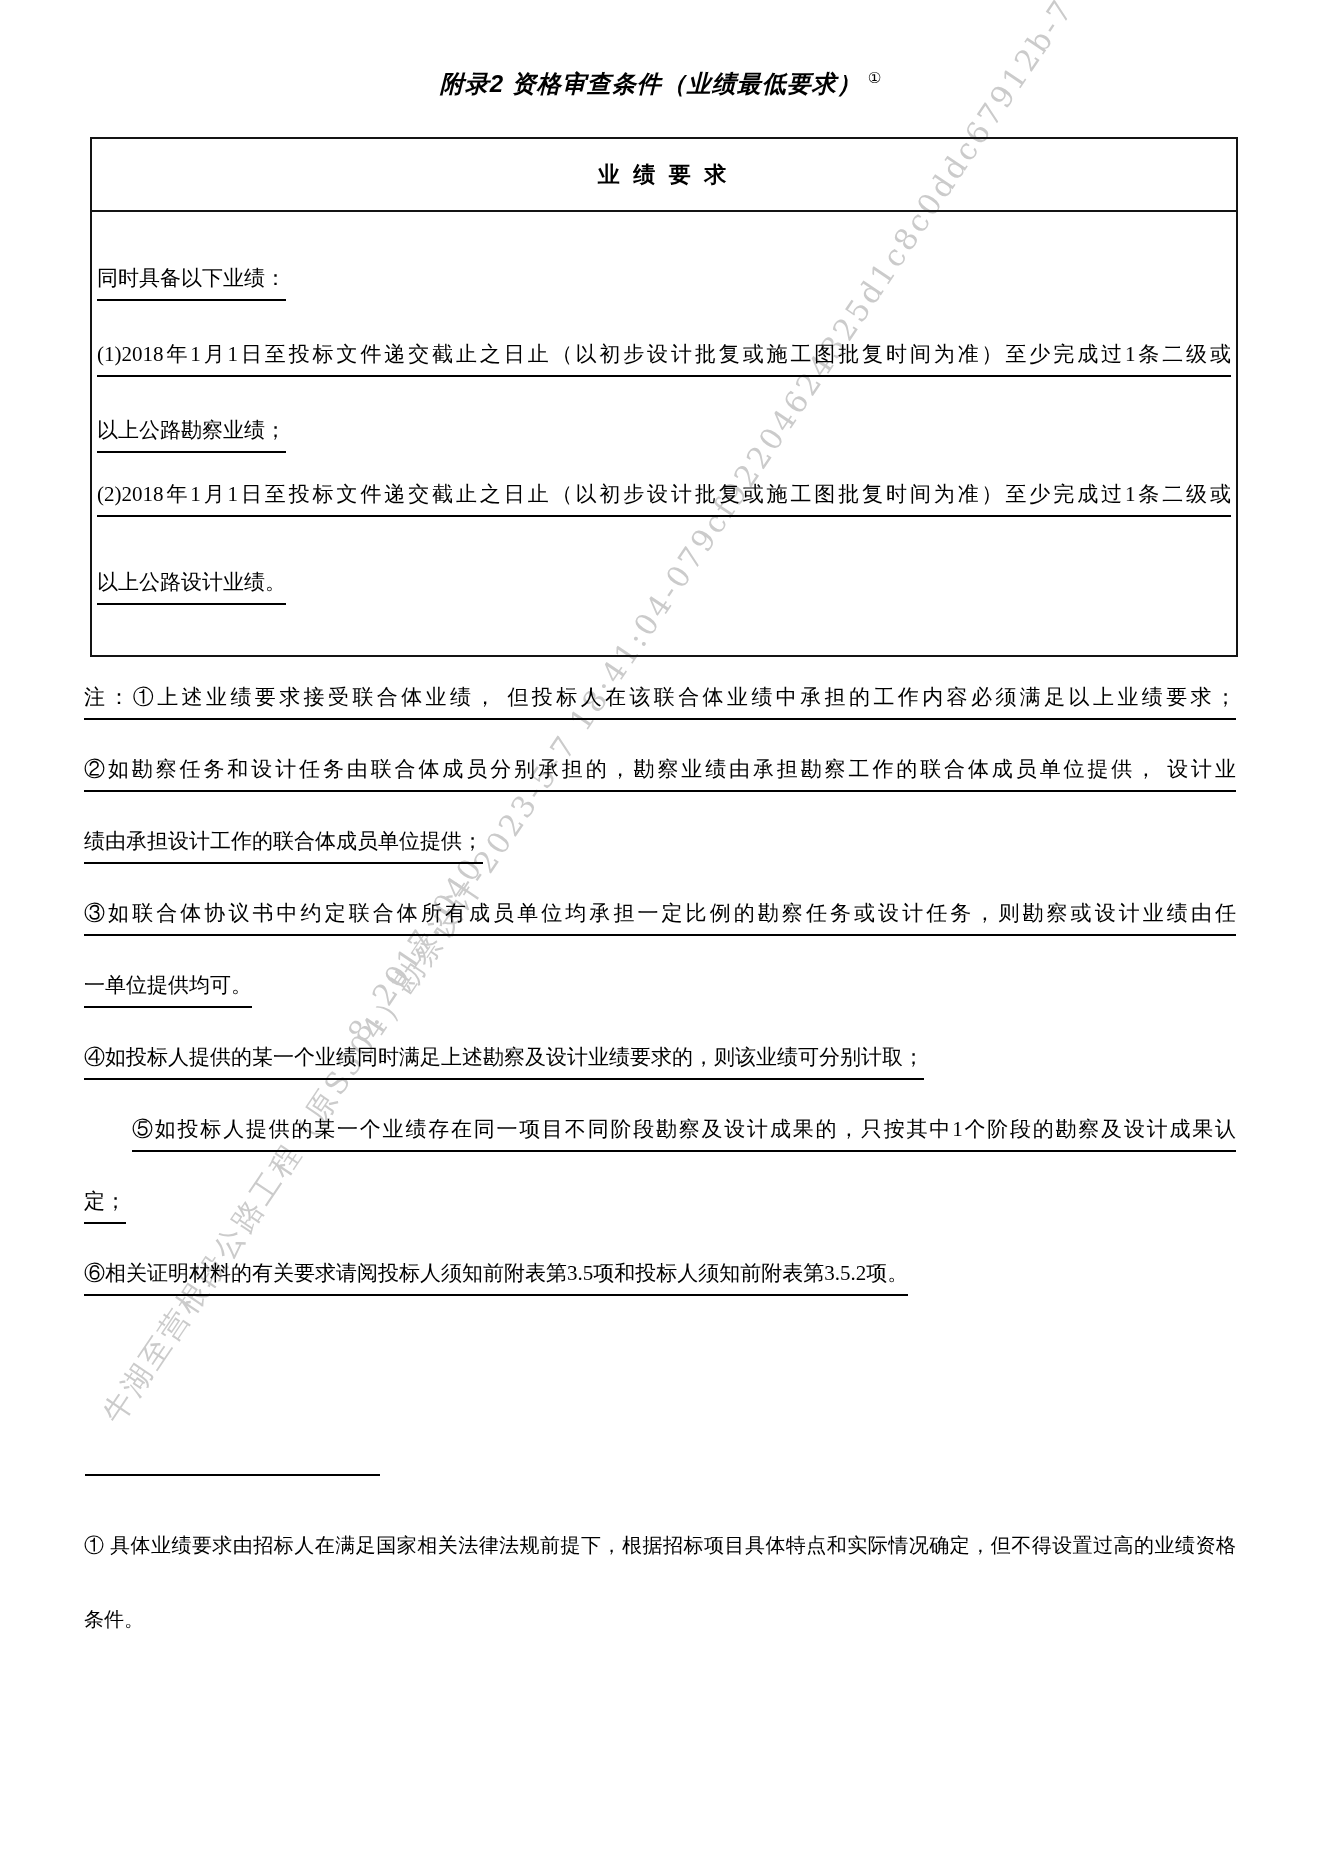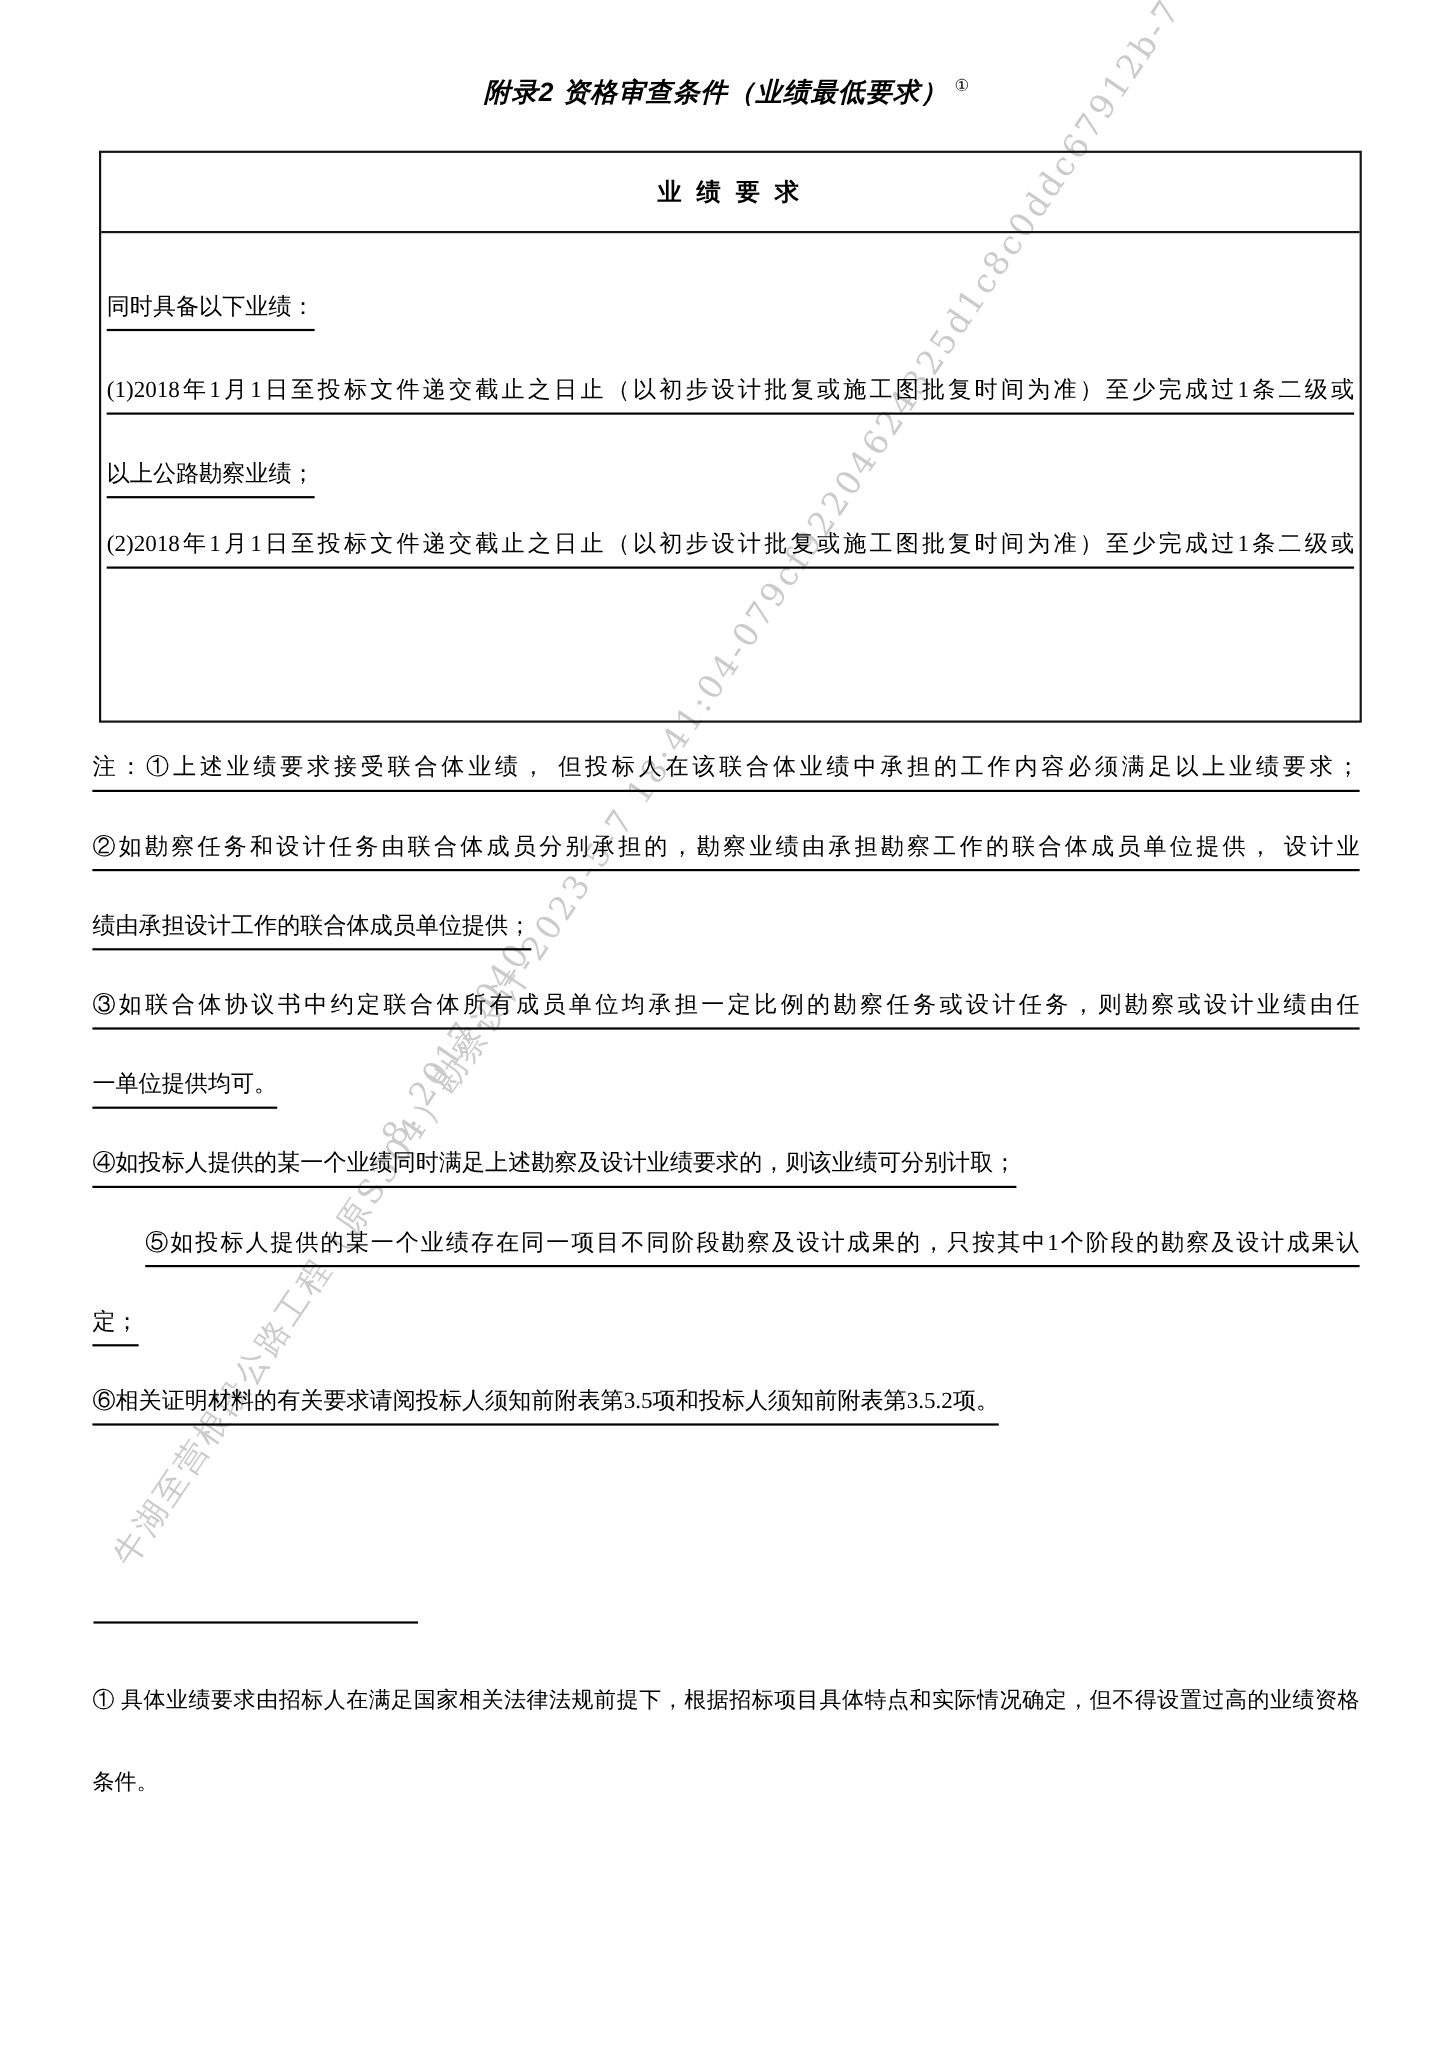--- a/index.html
+++ b/index.html
@@ -71,20 +71,21 @@
     <div class="perf-header">业 绩 要 求</div>
     <div class="perf-body">
       <div class="tline t0"><span class="u">同时具备以下业绩：</span></div>
       <div class="tline t1">
           <span class="uf">(1)2018年1月1日至投标文件递交截止之日止（以初步设计批复或施工图批复时间为准）至少完成过1条二级或</span>
         </div>
       <div class="tline t2"><span class="u">以上公路勘察业绩；</span></div>
       <div class="tline t3">
           <span class="uf">(2)2018年1月1日至投标文件递交截止之日止（以初步设计批复或施工图批复时间为准）至少完成过1条二级或</span>
         </div>
+      <div class="tline t4"><span class="u">以上公路设计业绩。</span></div>
     </div>
   </div>
 
   <div class="notes">
     <div class="nline n0">
         <span class="uf">注：①上述业绩要求接受联合体业绩， 但投标人在该联合体业绩中承担的工作内容必须满足以上业绩要求；</span>
       </div>
     <div class="nline n1">
         <span class="uf">②如勘察任务和设计任务由联合体成员分别承担的，勘察业绩由承担勘察工作的联合体成员单位提供， 设计业</span>
       </div>

